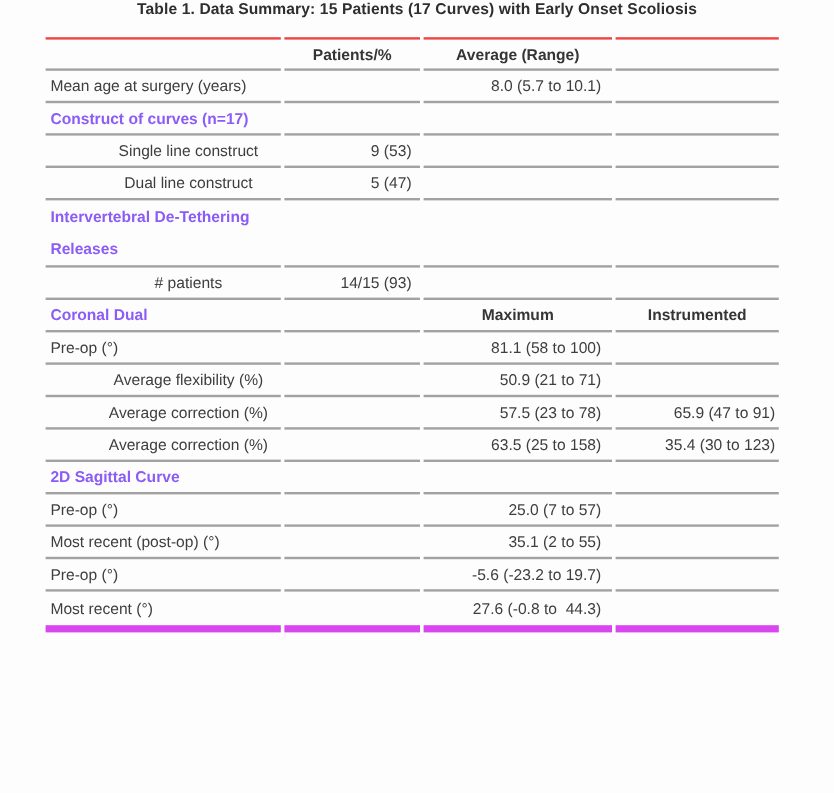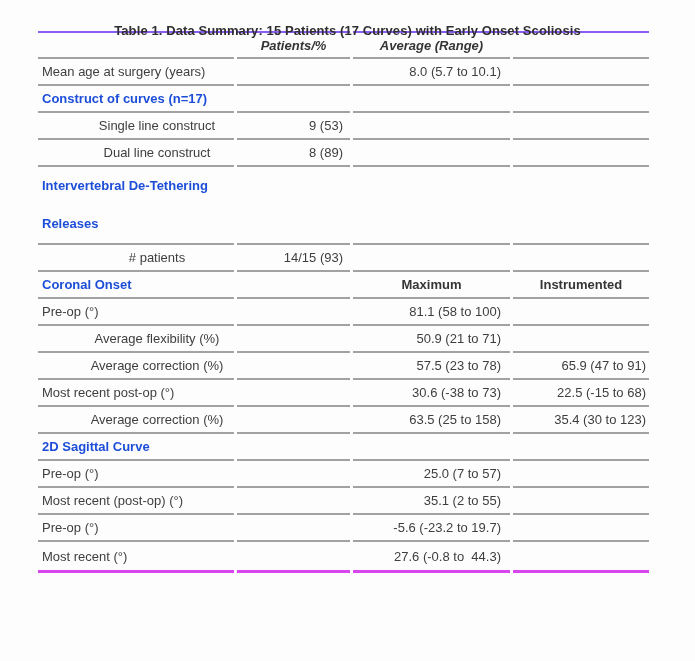--- a/index.html
+++ b/index.html
@@ -7,21 +7,21 @@
     width: 695px;
     height: 661px;
     background: #fdfdfd;
     font-family: "Liberation Sans", "DejaVu Sans", sans-serif;
     color: #3e3e3e;
     overflow: hidden;
   }
   .title {
     box-sizing: border-box;
     height: 31px;
-    padding-top: 23px;
+    padding-top: 0;
     text-align: center;
     font-size: 13px;
     font-weight: 700;
     color: #2e2e2e;
     letter-spacing: 0.1px;
   }
   table.data {
     margin-left: 35px;
     border-collapse: separate;
     border-spacing: 3px 0;
@@ -30,26 +30,26 @@
   }
   td {
     box-sizing: content-box;
     border-bottom: 2px solid #a2a2a2;
     font-size: 13px;
     height: 25px;
     vertical-align: middle;
     padding: 0;
     overflow: hidden;
   }
-  tr.colhead td { height: 24px; border-top: 2px solid #8b5cf6; font-style: italic; }
-  tr.tall td { height: 53px; vertical-align: top; line-height: 38px; }
-  tr.last td { height: 28px; border-bottom: 3px solid #d946ef; }
+  tr.colhead td { height: 24px; border-top: 2px solid #ef4444; }
+  tr.tall td { height: 53px; vertical-align: top; line-height: 27px; }
+  tr.last td { height: 28px; border-bottom: 6px solid #d946ef; }
   .c-label { text-align: left; padding-left: 4px; }
   .c-label.indent { padding-left: 42px; text-align: center; }
-  .bold { font-weight: 700; color: #1d4ed8; }
+  .bold { font-weight: 700; color: #8b5cf6; }
   .val { text-align: right; white-space: pre; }
   .c-pat.val { padding-right: 7px; }
   .c-avg.val { padding-right: 9px; }
   .c-inst.val { padding-right: 3px; }
   .center { text-align: center !important; padding-right: 0 !important; font-weight: 700; color: #353535; }
 </style>
 </head>
 <body>
 
 <div class="title">Table 1. Data Summary: 15 Patients (17 Curves) with Early Onset Scoliosis</div>
@@ -81,38 +81,38 @@
         <td class="c-inst val"></td>
       </tr>
       <tr>
         <td class="c-label indent">Single line construct</td>
         <td class="c-pat val">9 (53)</td>
         <td class="c-avg val"></td>
         <td class="c-inst val"></td>
       </tr>
       <tr>
         <td class="c-label indent">Dual line construct</td>
-        <td class="c-pat val">8 (89)</td>
+        <td class="c-pat val">5 (47)</td>
         <td class="c-avg val"></td>
         <td class="c-inst val"></td>
       </tr>
       <tr class="tall">
         <td class="c-label bold">Intervertebral De-Tethering Releases</td>
         <td class="c-pat val"></td>
         <td class="c-avg val"></td>
         <td class="c-inst val"></td>
       </tr>
       <tr>
         <td class="c-label indent"># patients</td>
         <td class="c-pat val">14/15 (93)</td>
         <td class="c-avg val"></td>
         <td class="c-inst val"></td>
       </tr>
       <tr>
-        <td class="c-label bold">Coronal Onset</td>
+        <td class="c-label bold">Coronal Dual</td>
         <td class="c-pat val"></td>
         <td class="c-avg val center">Maximum</td>
         <td class="c-inst val center">Instrumented</td>
       </tr>
       <tr>
         <td class="c-label">Pre-op (°)</td>
         <td class="c-pat val"></td>
         <td class="c-avg val">81.1 (58 to 100)</td>
         <td class="c-inst val"></td>
       </tr>
@@ -120,26 +120,20 @@
         <td class="c-label indent">Average flexibility (%)</td>
         <td class="c-pat val"></td>
         <td class="c-avg val">50.9 (21 to 71)</td>
         <td class="c-inst val"></td>
       </tr>
       <tr>
         <td class="c-label indent">Average correction (%)</td>
         <td class="c-pat val"></td>
         <td class="c-avg val">57.5 (23 to 78)</td>
         <td class="c-inst val">65.9 (47 to 91)</td>
-      </tr>
-      <tr>
-        <td class="c-label">Most recent post-op (°)</td>
-        <td class="c-pat val"></td>
-        <td class="c-avg val">30.6 (-38 to 73)</td>
-        <td class="c-inst val">22.5 (-15 to 68)</td>
       </tr>
       <tr>
         <td class="c-label indent">Average correction (%)</td>
         <td class="c-pat val"></td>
         <td class="c-avg val">63.5 (25 to 158)</td>
         <td class="c-inst val">35.4 (30 to 123)</td>
       </tr>
       <tr>
         <td class="c-label bold">2D Sagittal Curve</td>
         <td class="c-pat val"></td>

